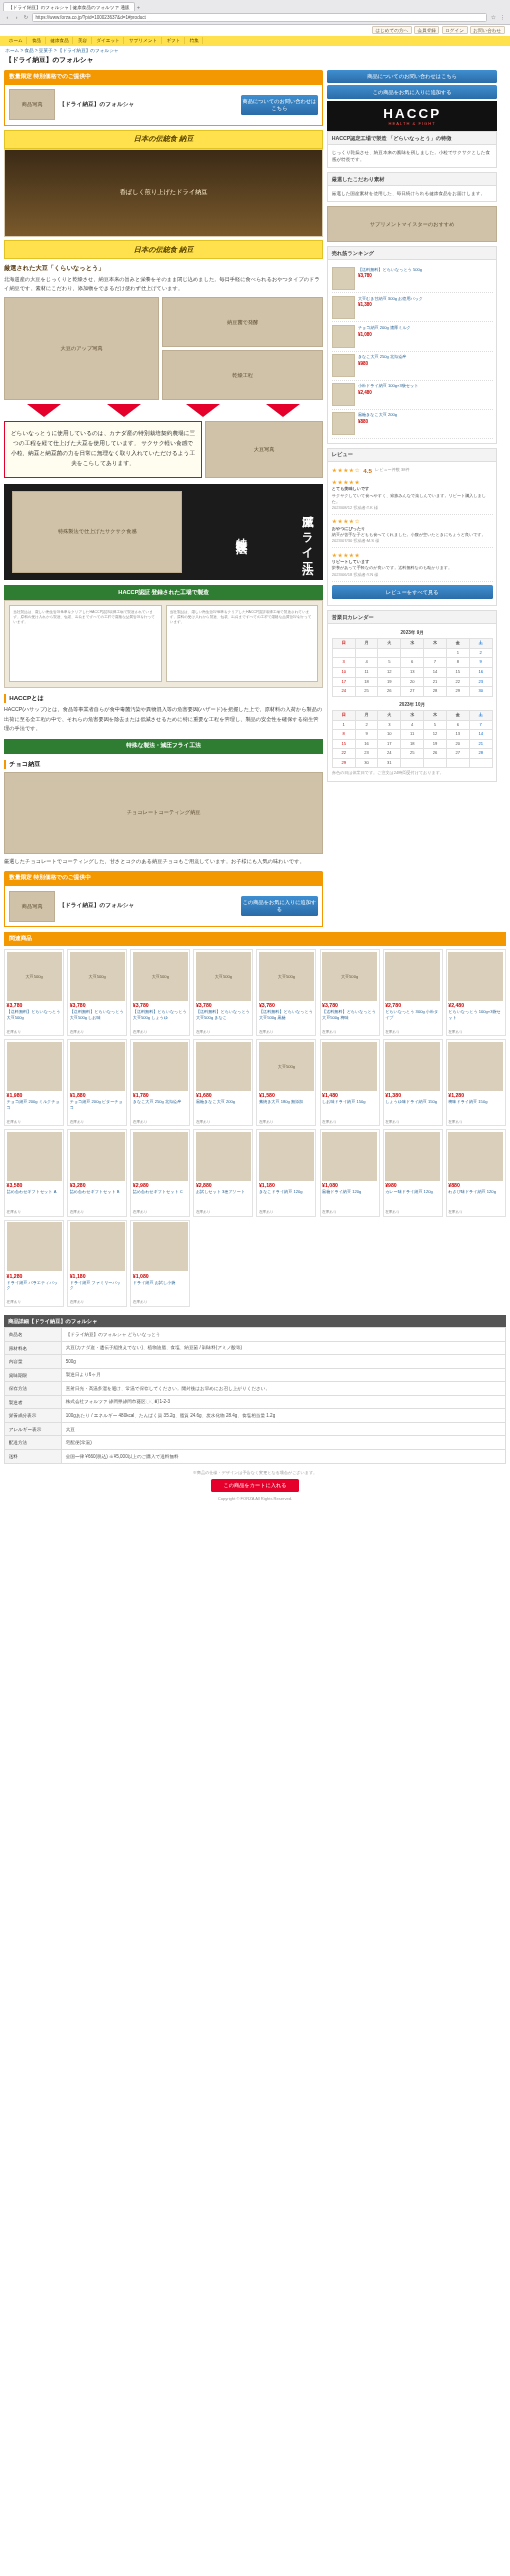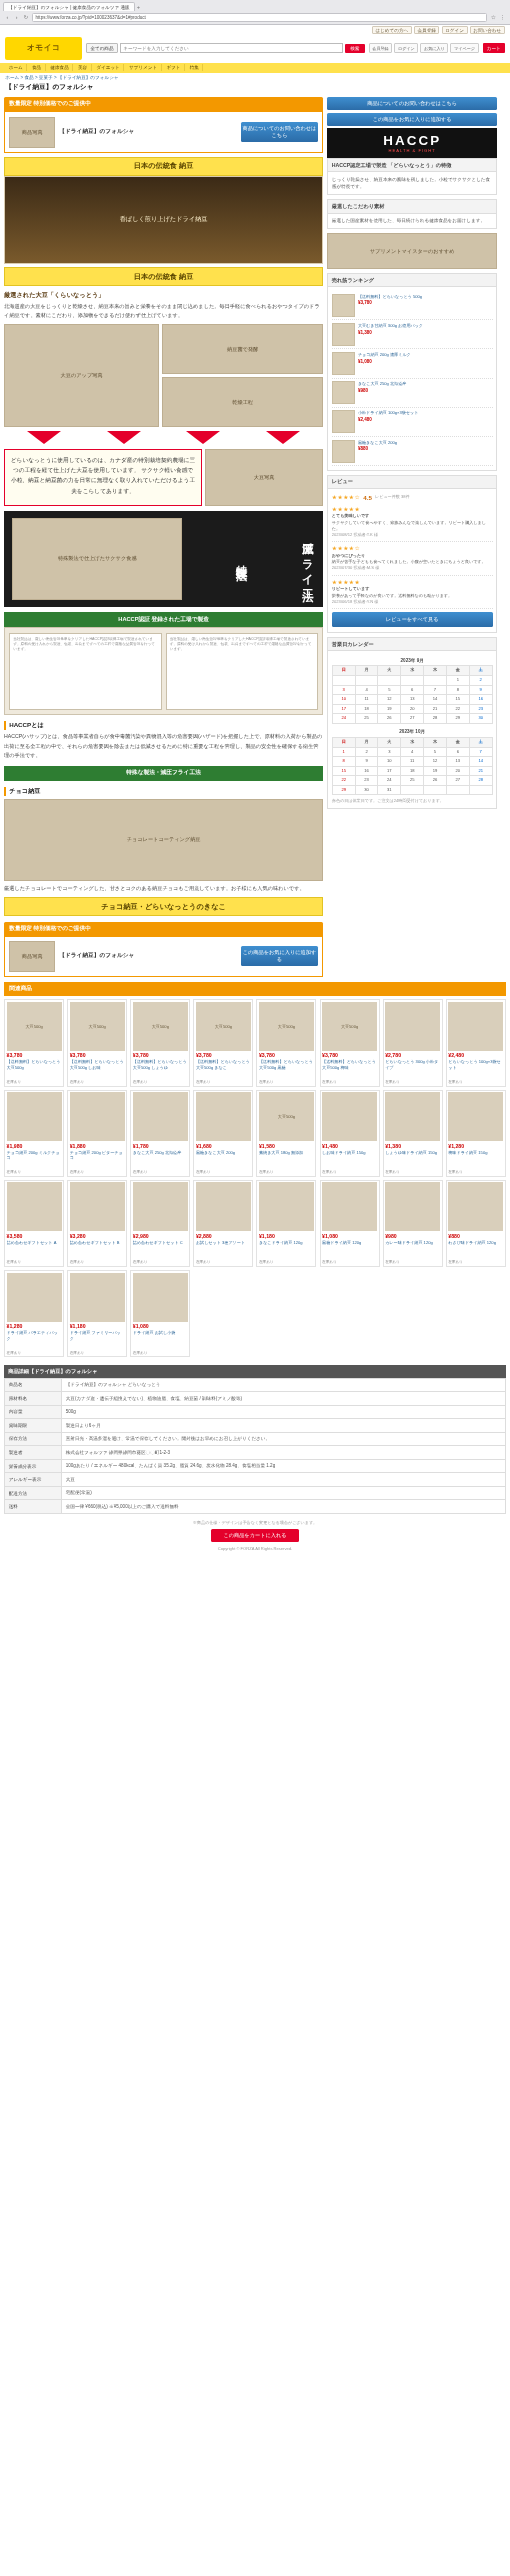--- a/index.html
+++ b/index.html
@@ -67,21 +67,21 @@
     color:#fff; font-size:5.2px; padding:3.1px 0; border-radius:1.5px; margin-bottom:2.1px;
   }
   .orange-bar {
     background:#f39800; color:#fff; font-size:5.7px; font-weight:bold;
     padding:3.1px 5.2px; border-radius:1.5px 1.5px 0 0;
   }
   .orange-box { border:1px solid #f39800; padding:4.1px; background:#fff; }
 
   .section-yellow {
     background:#ffe14d; border:0.5px solid #e2c324; font-size:7.2px; font-weight:bold;
-    padding:3.6px 5.2px; color:#5a4500; text-align:center;
+    padding:3.6px 5.2px; color:#5a4500; text-align:center;font-style:italic;
   }
   .hero-img {
     height:88px; background:linear-gradient(#3b2a16,#7a5a2c);
     display:flex; align-items:center; justify-content:center; color:#fff2d0;
     font-size:6.2px; border:0.5px solid #d9cbb0;
   }
   .photo {
     background:#cfc2a8; display:flex; align-items:center; justify-content:center;
     color:#5c4b2e; font-size:5.2px; text-align:center; border:0.5px solid #bdae91;
   }
@@ -165,35 +165,20 @@
 
 <div class="page">
 
   <div class="site-top">
     <div class="util-bar">
       <span class="chip">はじめての方へ</span>
       <span class="chip">会員登録</span>
       <span class="chip">ログイン</span>
       <span class="chip">お問い合わせ</span>
     </div>
-    <div class="hdr-main">
-      <div class="logo">オモイコ</div>
-      <div class="hdr-search">
-        <div class="search-cat">全ての商品</div>
-        <input class="search-input" placeholder="キーワードを入力してください" style="">
-        <button class="search-btn">検索</button>
-      </div>
-      <div class="hdr-btns">
-        <div class="hdr-btn">会員登録</div>
-        <div class="hdr-btn">ログイン</div>
-        <div class="hdr-btn">お気に入り</div>
-        <div class="hdr-btn">マイページ</div>
-      </div>
-      <button class="hdr-cart">カート</button>
-    </div>
     <div class="nav-bar">
       <div class="nav-item">ホーム</div>
       <div class="nav-item">食品</div>
       <div class="nav-item">健康食品</div>
       <div class="nav-item">美容</div>
       <div class="nav-item">ダイエット</div>
       <div class="nav-item">サプリメント</div>
       <div class="nav-item">ギフト</div>
       <div class="nav-item">特集</div>
     </div>
@@ -266,21 +251,20 @@
         <div class="doc-page">当社製品は、厳しい衛生管理基準をクリアしたHACCP認証取得工場で製造されています。原料の受け入れから製造、包装、出荷まですべての工程で厳格な品質管理を行っています。</div>
       </div>
 
       <h3 class="sec">HACCPとは</h3>
       <div class="body-txt">HACCP(ハサップ)とは、食品等事業者自らが食中毒菌汚染や異物混入等の危害要因(ハザード)を把握した上で、原材料の入荷から製品の出荷に至る全工程の中で、それらの危害要因を除去または低減させるために特に重要な工程を管理し、製品の安全性を確保する衛生管理の手法です。</div>
 
       <div class="green-band" style="margin-top:5.2px;">特殊な製法・減圧フライ工法</div>
       <h3 class="sec">チョコ納豆</h3>
       <div class="photo" style="height:82px;">チョコレートコーティング納豆</div>
       <div class="body-txt" style="margin-top:3.1px;">厳選したチョコレートでコーティングした、甘さとコクのある納豆チョコもご用意しています。お子様にも人気の味わいです。</div>
-      <div class="section-yellow" style="margin-top:4.1px;">チョコ納豆・どらいなっとうのきなこ</div>
 
       <div class="orange-bar" style="margin-top:5.2px;">数量限定 特別価格でのご提供中</div>
       <div class="orange-box">
         <div style="display:flex;gap:4.1px;align-items:center;">
           <div class="photo" style="width:46px;height:31px;">商品写真</div>
           <div style="flex:1;font-size:5.7px;font-weight:bold;">【ドライ納豆】のフォルシャ</div>
           <a class="btn-blue" style="width:77px;margin:0;">この商品をお気に入りに追加する</a>
         </div>
       </div>
     </div>

